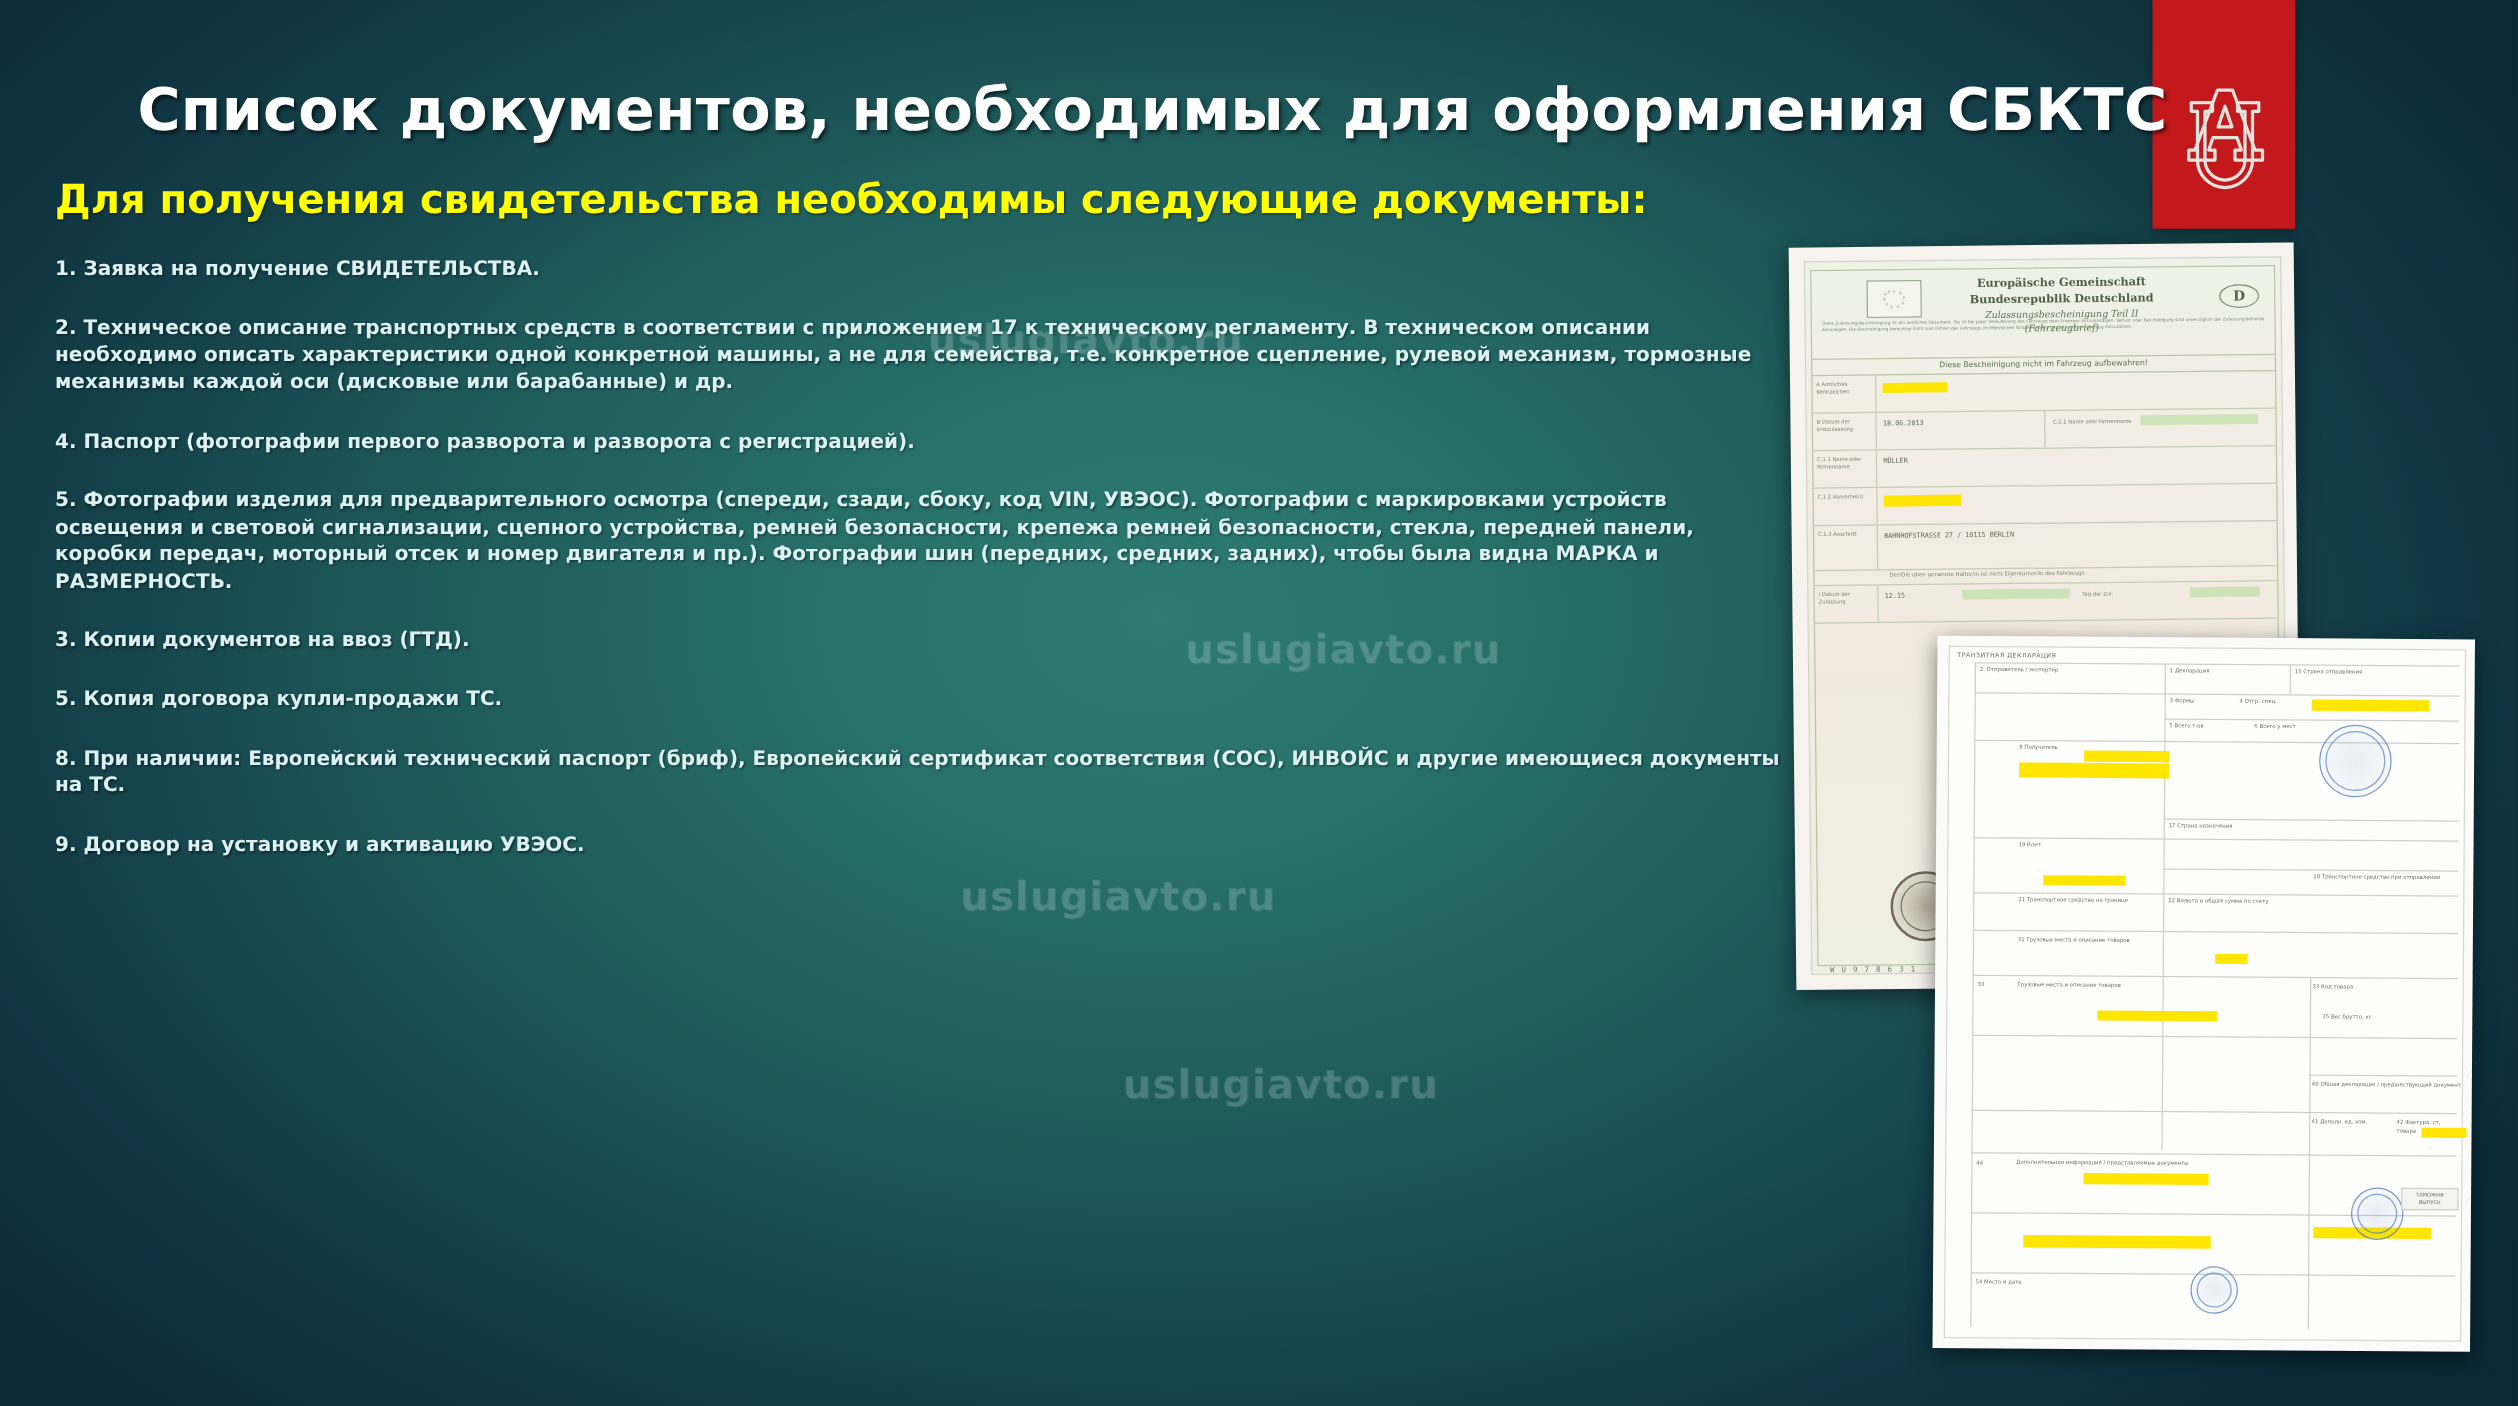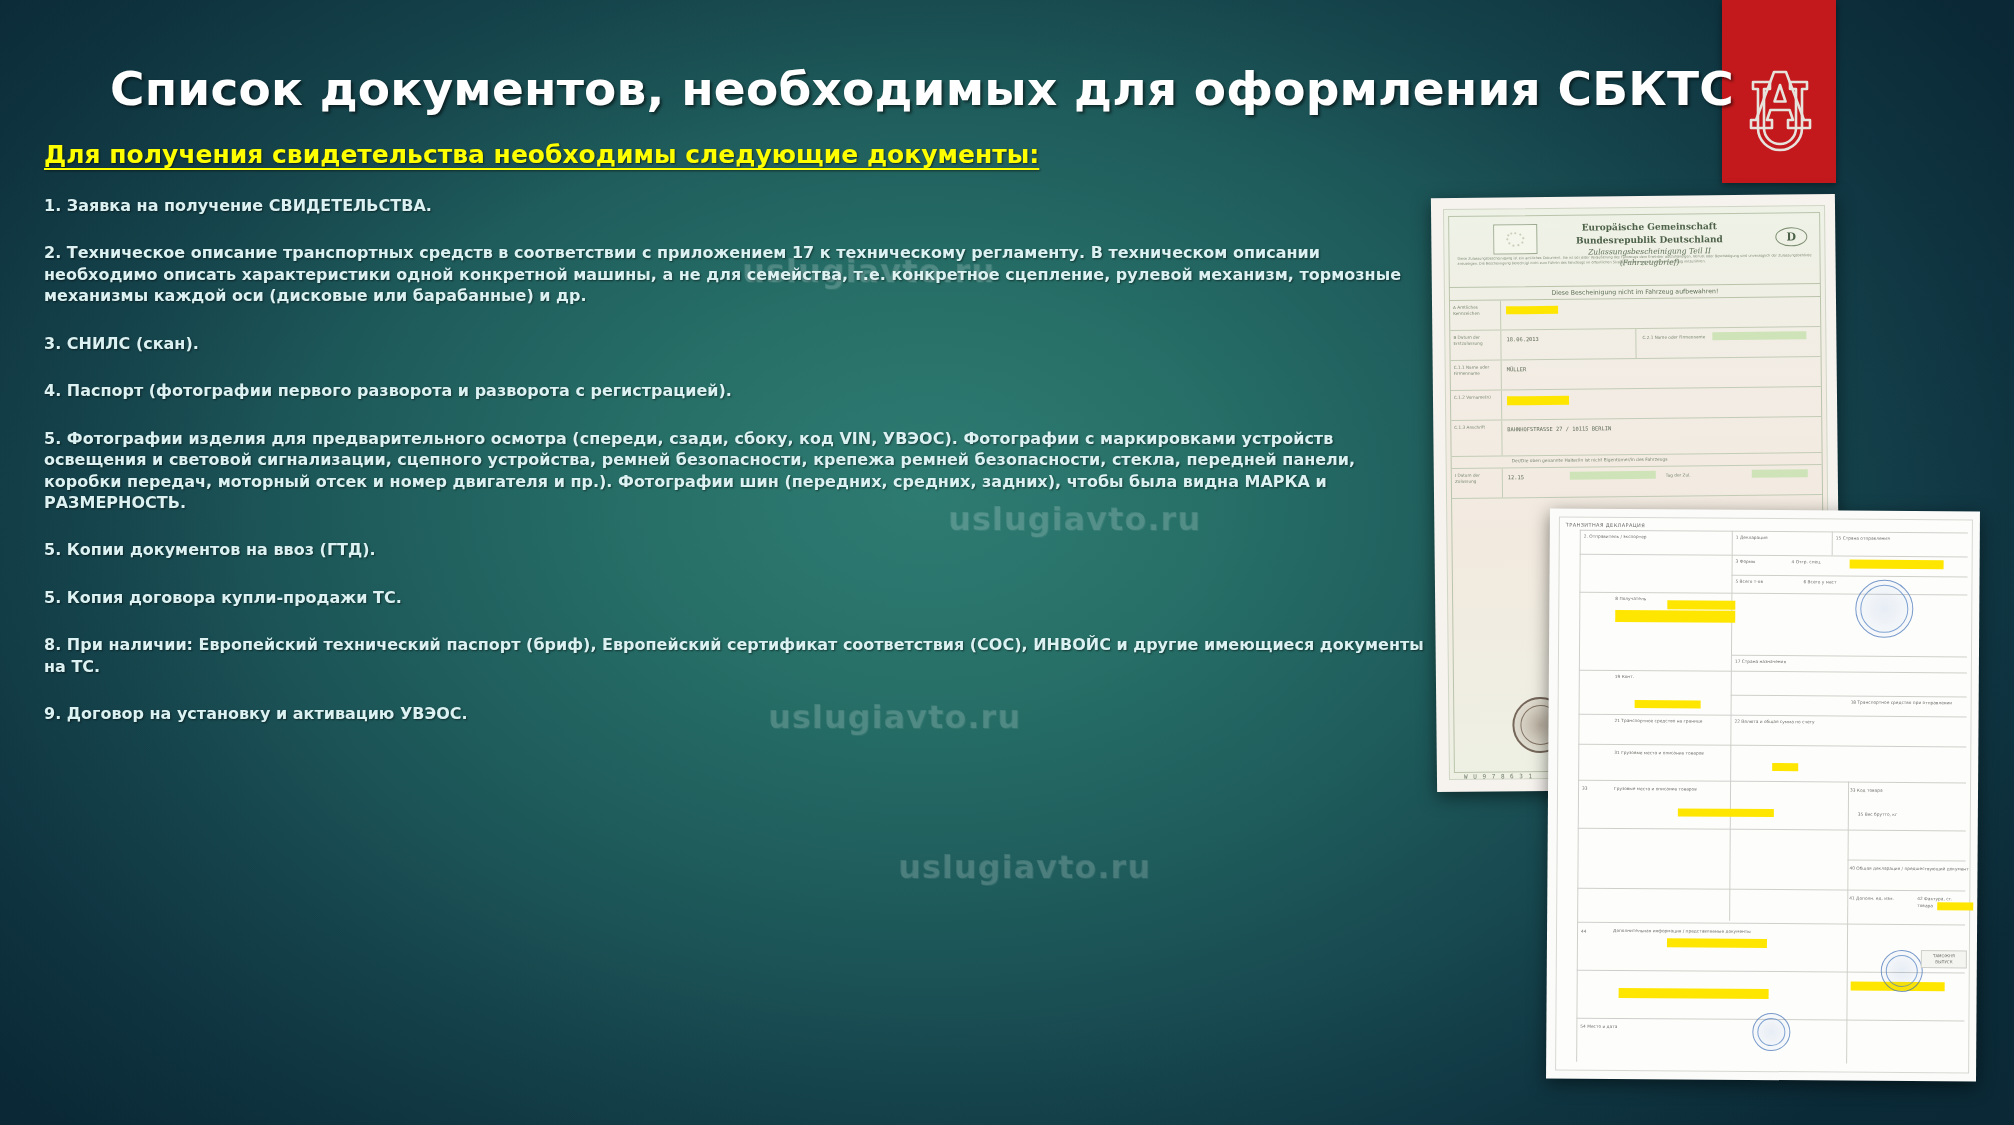--- a/index.html
+++ b/index.html
@@ -62,23 +62,22 @@
   
   #body-col{
     position:absolute;
     left:44px; top:140px;
     width:1390px;
   }
 
   .lead{
     display:inline;
     color:#ffff00;
-    font-size:25px;
+    font-size:32px;
     font-weight:bold;
-    text-decoration:underline;
     text-underline-offset:5px;
     text-shadow:1px 1px 2px rgba(0,0,0,.55);
   }
   .lead-wrap{margin:0 0 26px 0;}
 
   .item{
     margin:0 0 26px 0;
     color:#dcf2f2;
     font-size:16px;
     font-weight:bold;
@@ -272,24 +271,23 @@
   <h1 id="title">Список документов, необходимых для оформления СБКТС</h1>
 
   <div id="body-col">
 
     <p class="lead-wrap">
       <span class="lead">Для получения свидетельства необходимы следующие документы:</span>
     </p>
 
     <p class="item">1. Заявка на получение СВИДЕТЕЛЬСТВА.</p>
     <p class="item">2. Техническое описание транспортных средств в соответствии с приложением 17 к техническому регламенту. В техническом описании необходимо описать характеристики одной конкретной машины, а не для семейства, т.е. конкретное сцепление, рулевой механизм, тормозные механизмы каждой оси (дисковые или барабанные) и др.</p>
-    <p class="item">3. СНИЛС (скан).</p>
     <p class="item">4. Паспорт (фотографии первого разворота и разворота с регистрацией).</p>
     <p class="item">5. Фотографии изделия для предварительного осмотра (спереди, сзади, сбоку, код VIN, УВЭОС). Фотографии с маркировками устройств освещения и световой сигнализации, сцепного устройства, ремней безопасности, крепежа ремней безопасности, стекла, передней панели, коробки передач, моторный отсек и номер двигателя и пр.). Фотографии шин (передних, средних, задних), чтобы была видна МАРКА и РАЗМЕРНОСТЬ.</p>
-    <p class="item">5. Копии документов на ввоз (ГТД).</p>
+    <p class="item">3. Копии документов на ввоз (ГТД).</p>
     <p class="item">5. Копия договора купли-продажи ТС.</p>
     <p class="item">8. При наличии: Европейский технический паспорт (бриф), Европейский сертификат соответствия (СОС), ИНВОЙС и другие имеющиеся документы на ТС.</p>
     <p class="item">9. Договор на установку и активацию УВЭОС.</p>
 
   </div>
 
   <div class="wm" id="wm1">uslugiavto.ru</div>
   <div class="wm" id="wm2">uslugiavto.ru</div>
   <div class="wm" id="wm3">uslugiavto.ru</div>
   <div class="wm" id="wm4">uslugiavto.ru</div>

